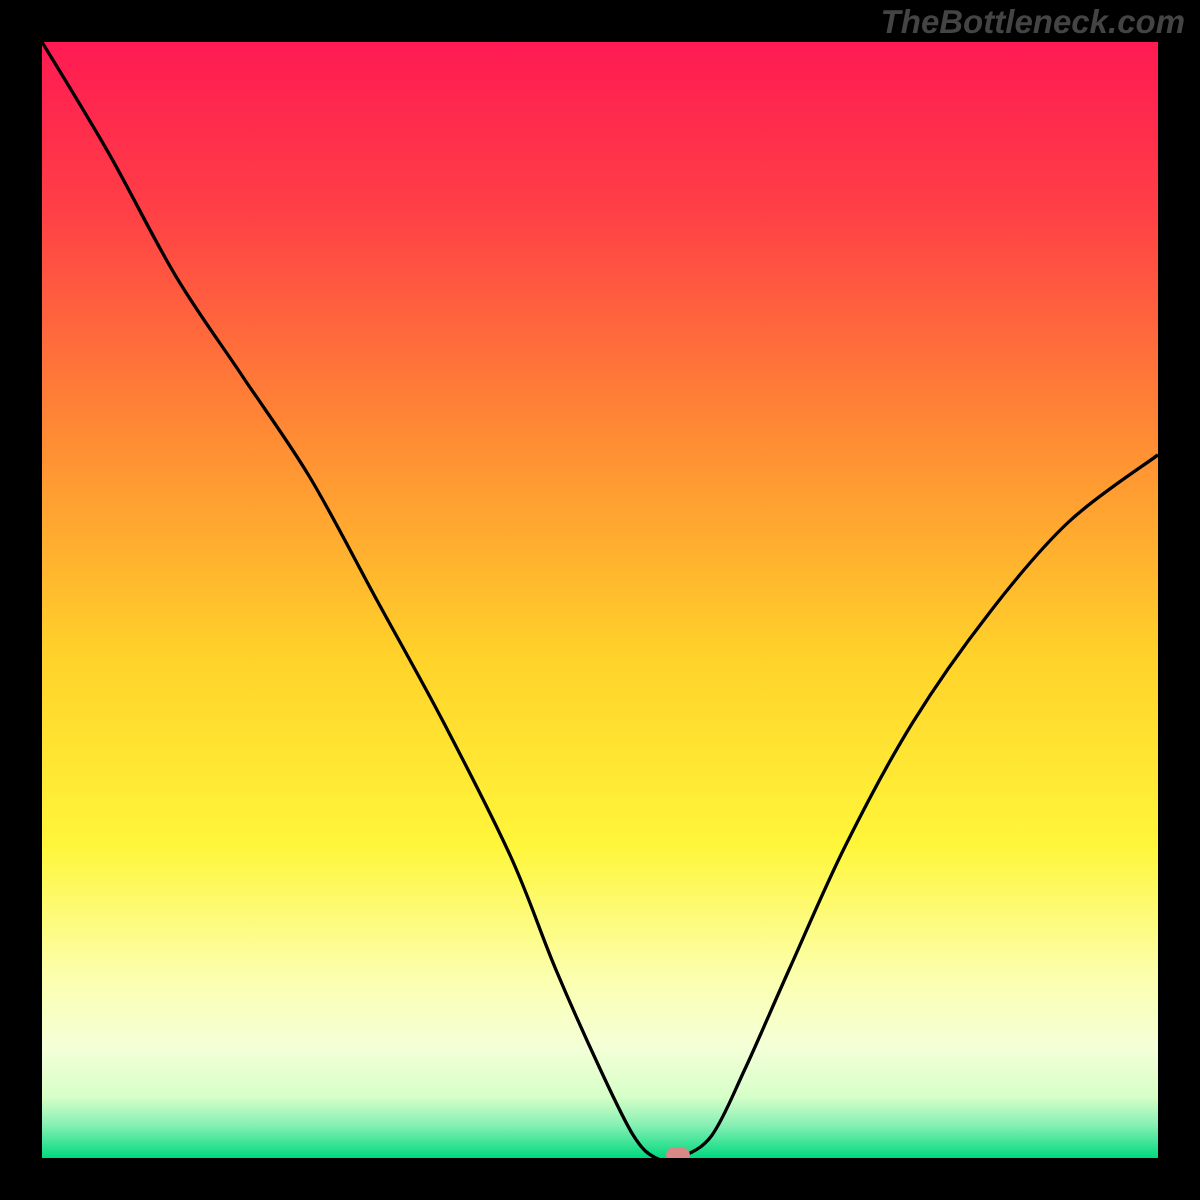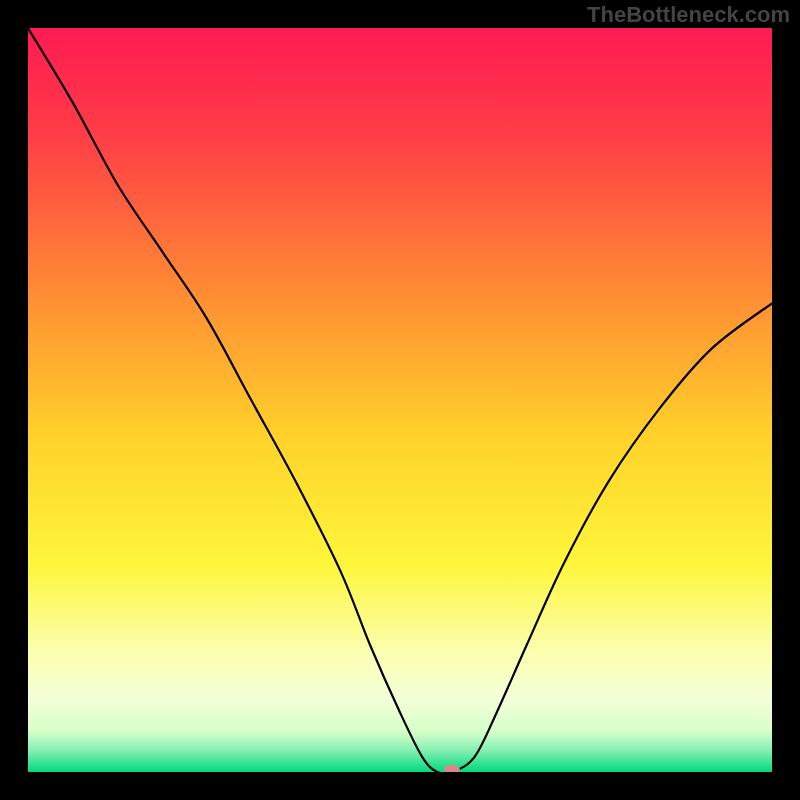--- a/index.html
+++ b/index.html
@@ -12,20 +12,21 @@
     overflow: hidden;
   }
   .watermark {
     position: absolute;
     top: 2px;
     right: 10px;
     color: #444;
     font-size: 22px;
     font-weight: bold;
     z-index: 10;
+    font-style: italic;
   }
   .border-top { position: absolute; top: 0; left: 0; width: 800px; height: 28px; background: #000; z-index: 5; }
   .border-left { position: absolute; top: 0; left: 0; width: 28px; height: 800px; background: #000; z-index: 5; }
   .border-right { position: absolute; top: 0; right: 0; width: 28px; height: 800px; background: #000; z-index: 5; }
   .border-bottom { position: absolute; bottom: 0; left: 0; width: 800px; height: 28px; background: #000; z-index: 5; }
   .plot-area {
     position: absolute;
     top: 28px;
     left: 28px;
     width: 744px;

